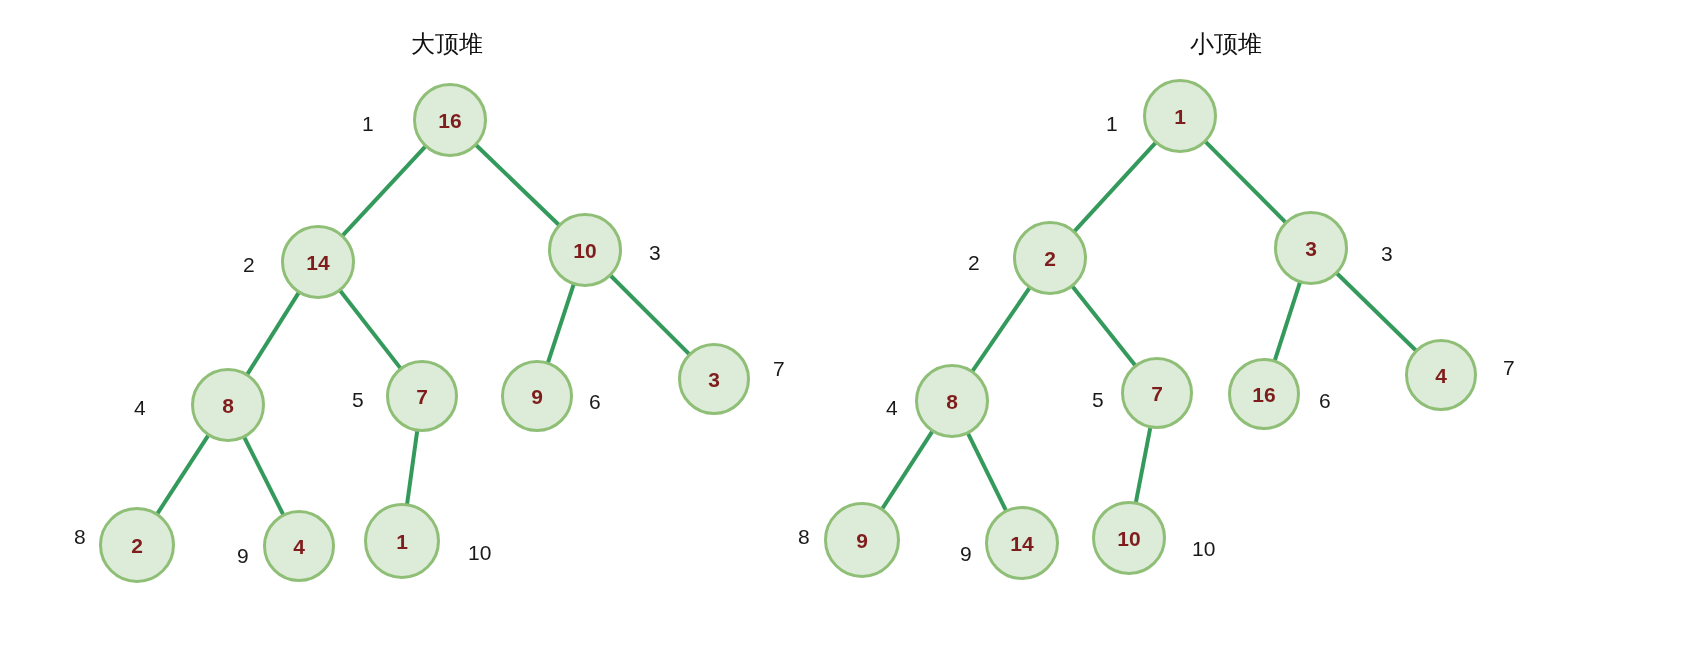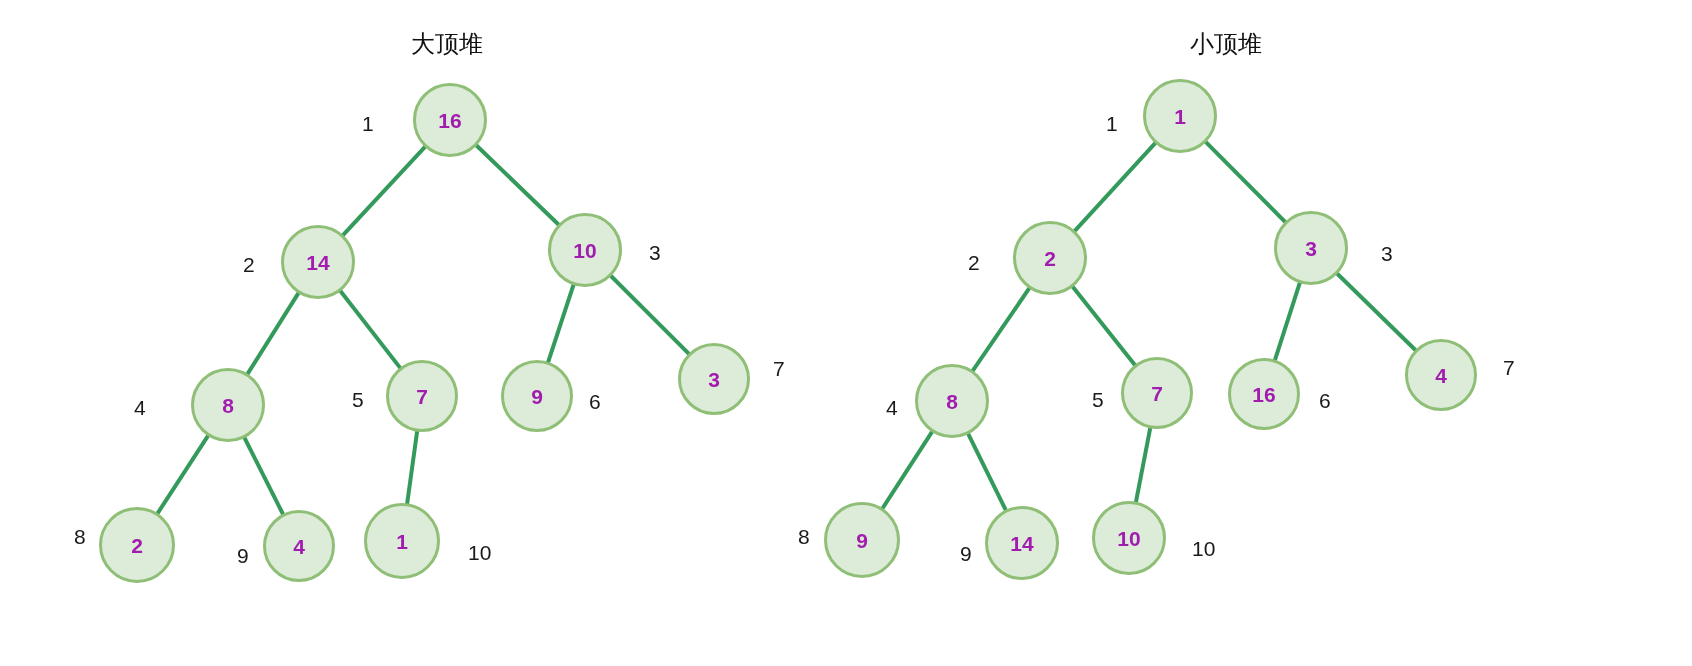--- a/index.html
+++ b/index.html
@@ -27,21 +27,21 @@
   .node {
     position: absolute;
     border-radius: 50%;
     background: #dcecd9;
     border: 3px solid #15803d;
     box-sizing: border-box;
     display: flex;
     align-items: center;
     justify-content: center;
     font-weight: bold;
-    color: #a21caf;
+    color: #7f1d1d;
     font-family: "Liberation Sans", "DejaVu Sans", sans-serif;
   }
   .node-value {
     line-height: 1;
     pointer-events: none;
   }
   .idx-label {
     position: absolute;
     color: #1a1a1a;
     font-size: 21px;

